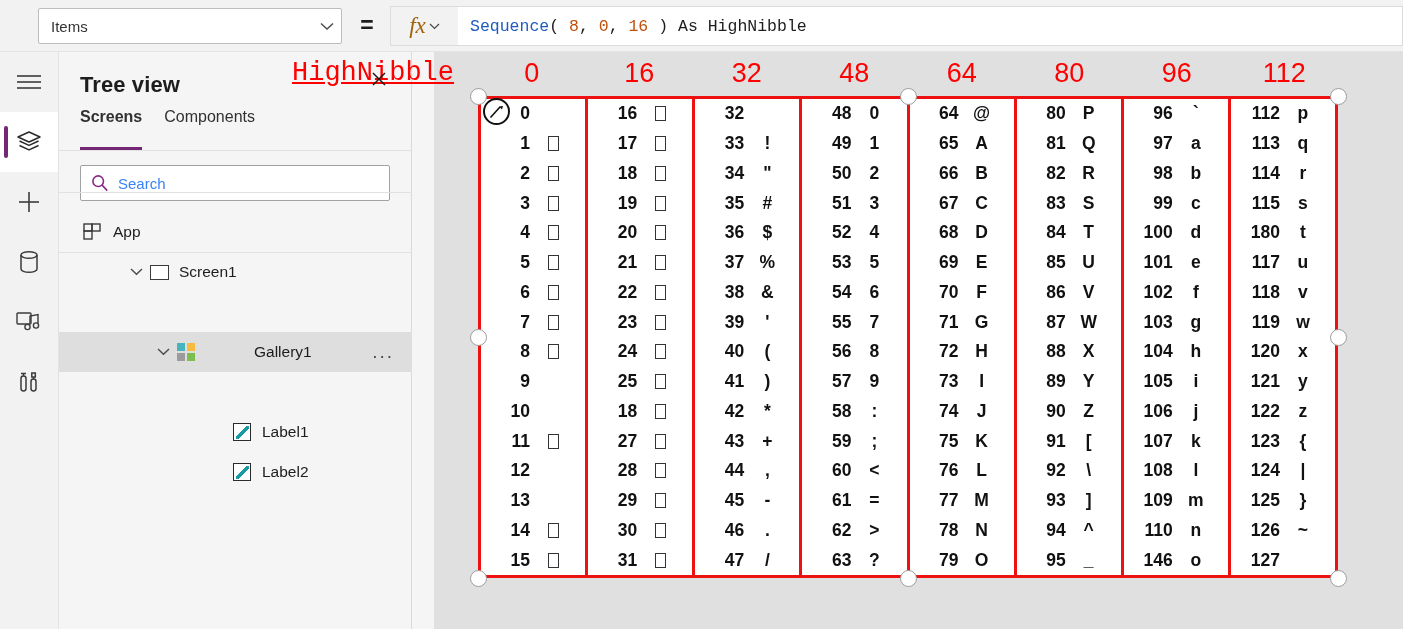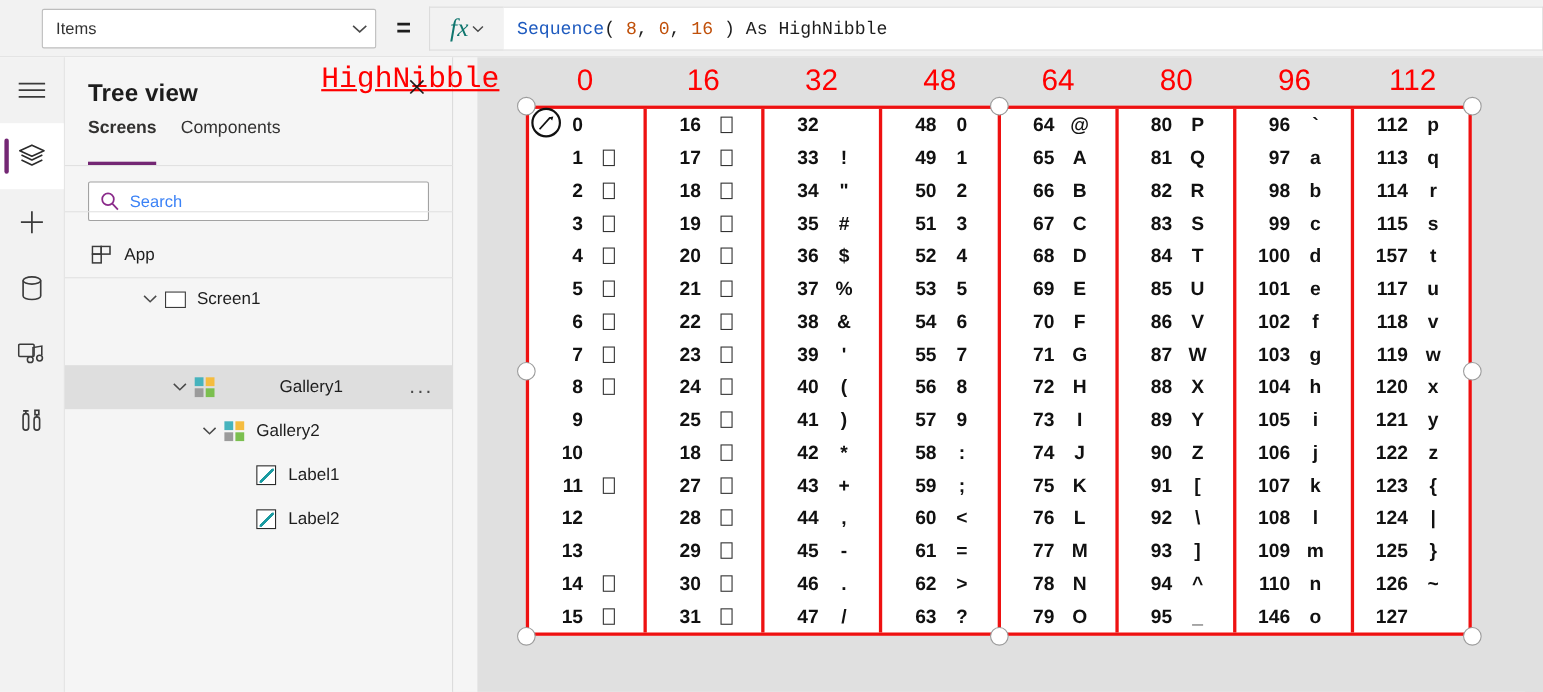--- a/index.html
+++ b/index.html
@@ -35,21 +35,21 @@
   .eq{
     position:absolute;left:354px;top:10px;width:26px;height:30px;
     font-size:23px;font-weight:700;color:#1d1d1d;text-align:center;line-height:30px;
   }
   .fx-box{
     position:absolute;left:390px;top:6px;width:68px;height:40px;
     background:#f2f2f2;border:1px solid #dcdcdc;border-right:none;
     box-sizing:border-box;display:flex;align-items:center;justify-content:center;gap:3px;
   }
   .fx-box .fx{
-    font-family:"Liberation Serif", serif;font-style:italic;font-size:23px;color:#0f766e;
+    font-family:"Liberation Serif", serif;font-style:italic;font-size:23px;color:#a16207;
   }
   .formula{
     position:absolute;left:458px;top:6px;width:945px;height:40px;
     background:#ffffff;border:1px solid #dcdcdc;border-left:none;box-sizing:border-box;
     display:flex;align-items:center;
     padding-left:12px;
     font-family:"Liberation Mono", monospace;font-size:16.5px;white-space:pre;
   }
   .tok-fn{color:#1f5bbf;}
   .tok-num{color:#c0500a;}
@@ -319,36 +319,20 @@
             <i class="sq-teal"></i>
             <i class="sq-yellow"></i>
             <i class="sq-gray"></i>
             <i class="sq-green"></i>
           </span>
       </span>
       <span class="lbl">Gallery1</span>
       <span class="ellip">...</span>
     </div>
 
-    <div class="row" style="top:320px;padding-left:117px;">
-      <span class="twisty" style="position:absolute;left:120px;">
-        <svg width="13" height="8" viewBox="0 0 13 8">
-            <path d="M1 1 L6.5 6.3 L12 1" fill="none" stroke="#4a4a4a" stroke-width="1.4"></path>
-          </svg>
-      </span>
-      <span class="icon-slot" style="margin-left:24px;">
-        <span class="gal-ic">
-            <i class="sq-teal"></i>
-            <i class="sq-yellow"></i>
-            <i class="sq-gray"></i>
-            <i class="sq-green"></i>
-          </span>
-      </span>
-      <span class="lbl">Gallery2</span>
-    </div>
 
     <div class="row" style="top:360px;padding-left:170px;">
       <span class="icon-slot">
           <i class="lbl-ic"></i>
         </span>
       <span class="lbl">Label1</span>
     </div>
 
     <div class="row" style="top:400px;padding-left:170px;">
       <span class="icon-slot">
@@ -856,21 +840,21 @@
         </div>
         <div class="cell">
           <span class="n">114</span>
           <span class="g">r</span>
         </div>
         <div class="cell">
           <span class="n">115</span>
           <span class="g">s</span>
         </div>
         <div class="cell">
-          <span class="n">157</span>
+          <span class="n">180</span>
           <span class="g">t</span>
         </div>
         <div class="cell">
           <span class="n">117</span>
           <span class="g">u</span>
         </div>
         <div class="cell">
           <span class="n">118</span>
           <span class="g">v</span>
         </div>

